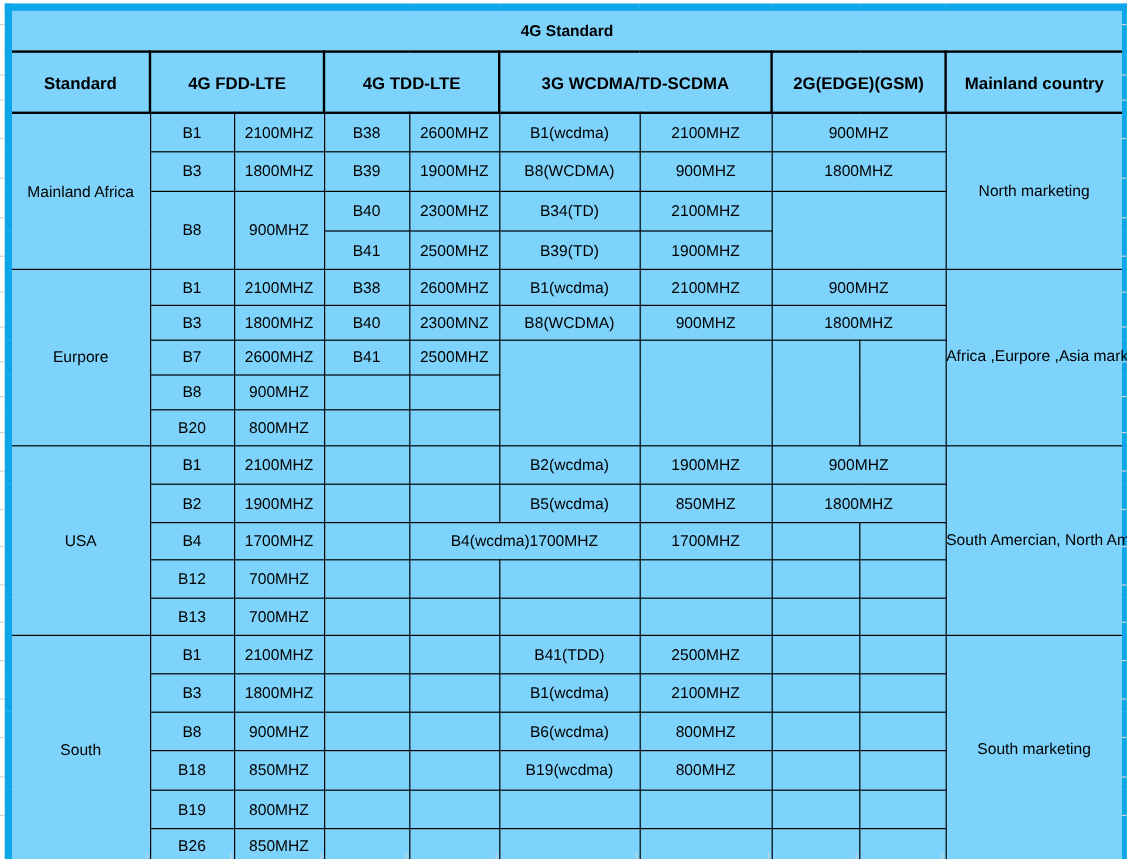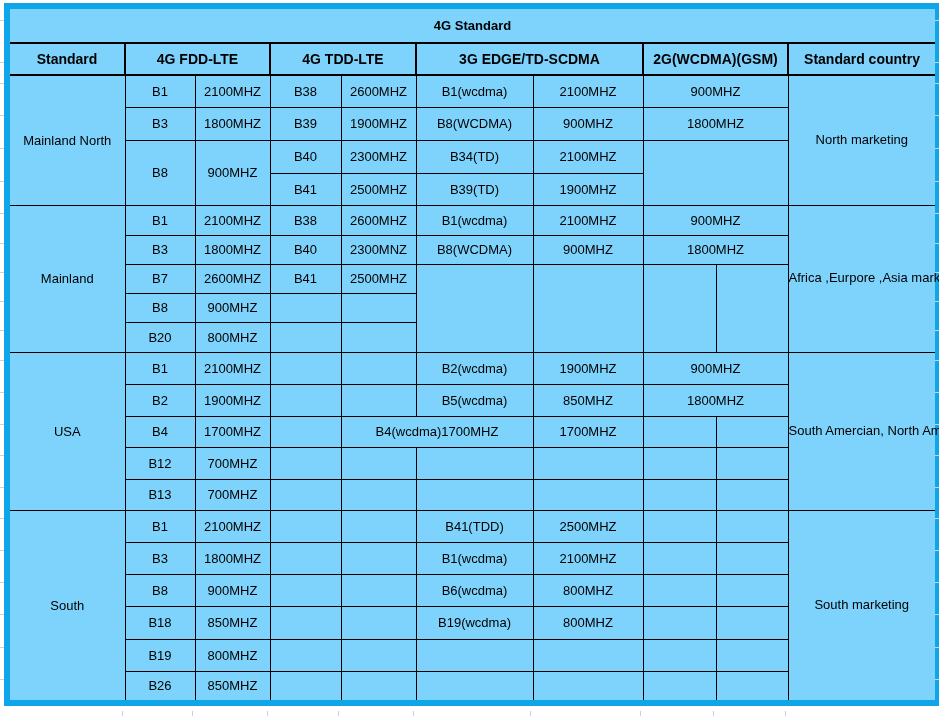--- a/index.html
+++ b/index.html
@@ -48,31 +48,31 @@
         <col style="width:73px">
         <col style="width:72px">
     <col style="width:150px">
   </colgroup>
 
   <tbody>
         <tr style="height:37px">
     <td colspan="10" class="title-cell">4G Standard</td>
   </tr>
 
-  <tr class="head" style="height:32px">
+  <tr class="head" style="height:51px">
     <td>Standard</td>
     <td colspan="2" class="red">4G FDD-LTE</td>
     <td colspan="2" class="red">4G TDD-LTE</td>
-    <td colspan="2" class="red">3G EDGE/TD-SCDMA</td>
-    <td colspan="2">2G(WCDMA)(GSM)</td>
-    <td>Standard country</td>
-  </tr>
-
-  <tr style="height:32px">
-    <td rowspan="4">Mainland North</td>
+    <td colspan="2" class="red">3G WCDMA/TD-SCDMA</td>
+    <td colspan="2">2G(EDGE)(GSM)</td>
+    <td>Mainland country</td>
+  </tr>
+
+  <tr style="height:32px">
+    <td rowspan="4">Mainland Africa</td>
     <td class="red">B1</td>
     <td>2100MHZ</td>
     <td class="red">B38</td>
     <td>2600MHZ</td>
     <td class="red">B1(wcdma)</td>
     <td>2100MHZ</td>
     <td colspan="2">900MHZ</td>
     <td rowspan="4" class="country">North marketing</td>
   </tr>
   <tr style="height:33px">
@@ -94,21 +94,21 @@
     <td colspan="2" rowspan="2"></td>
   </tr>
   <tr style="height:32px">
     <td class="red">B41</td>
     <td>2500MHZ</td>
     <td class="red">B39(TD)</td>
     <td>1900MHZ</td>
   </tr>
 
   <tr style="height:30px">
-    <td rowspan="5">Mainland</td>
+    <td rowspan="5">Eurpore</td>
     <td class="red">B1</td>
     <td>2100MHZ</td>
     <td class="red">B38</td>
     <td>2600MHZ</td>
     <td class="red">B1(wcdma)</td>
     <td>2100MHZ</td>
     <td colspan="2">900MHZ</td>
     <td rowspan="5" class="country">Africa ,Eurpore ,Asia marketing</td>
   </tr>
   <tr style="height:29px">

